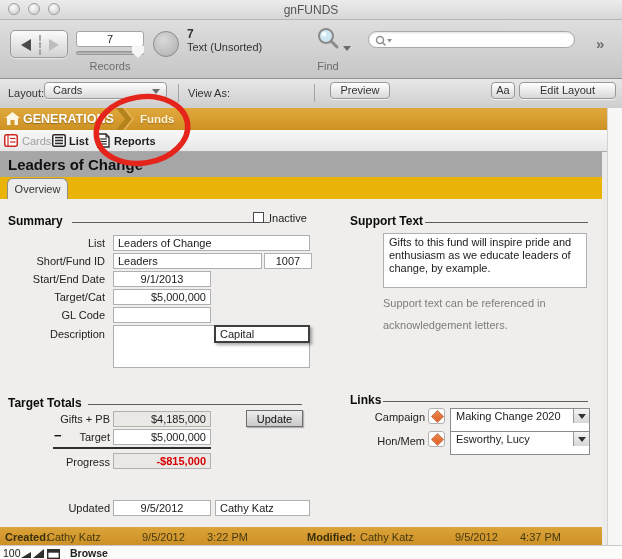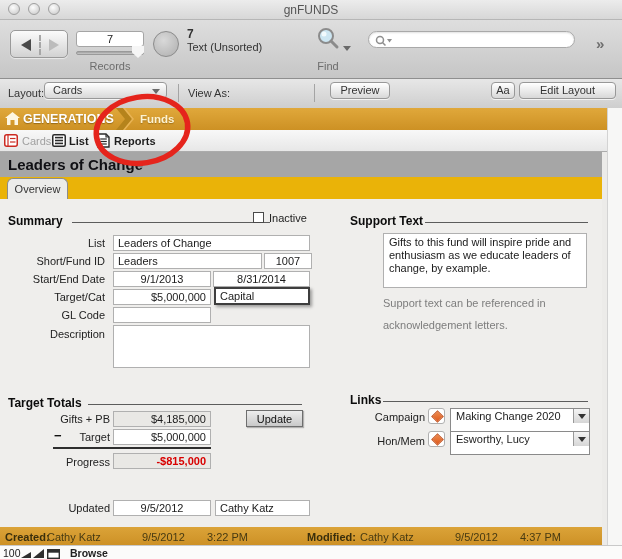--- a/index.html
+++ b/index.html
@@ -55,21 +55,21 @@
 
   
   .content{left:0;top:199px;width:602px;height:328px;background:#efeeec;}
   .shead{font-size:12px;font-weight:bold;color:#0c0c0c;}
   .sline{height:1px;background:#5c5c5c;}
   .flabel{text-align:right;font-size:11px;color:#222;}
   .fld{background:#fff;border:1px solid #b0b0b0;height:16px;line-height:14px;font-size:11px;color:#1a1a1a;padding:0 4px;overflow:hidden;}
   .fld.calc{background:#e9e8e5;}
   .fld.ctr{text-align:center;}
   .fld.rgt{text-align:right;}
-  .capital{border:2px solid #3e3e3e;box-shadow:2px 2px 3px rgba(0,0,0,.35);height:18px;z-index:5;background:#fff;line-height:14px;font-size:11px;padding:0 4px;}
+  .capital{border:2px solid #3e3e3e;box-shadow:2px 2px 3px rgba(0,0,0,.35);height:18px;z-index:5;background:#fff;line-height:14px;font-size:11px;padding:0 4px;margin-top:38px;}
   .checkbox{width:11px;height:11px;background:#fff;border:1px solid #4a4a4a;}
   .caption{color:#7d7d7d;line-height:22px;}
   .updatebtn{width:57px;height:17px;background:linear-gradient(#ededed,#c9c9c9);border:1px solid #6e6e6e;text-align:center;line-height:16px;color:#111;box-shadow:1px 1px 1px rgba(0,0,0,.25);}
   .sumline{height:2px;background:#2e2e2e;}
   .redval{color:#d80000;font-weight:bold;}
   .minus{font-weight:bold;font-size:13px;color:#111;}
   .diamondbtn{width:17px;height:16px;background:#fff;border:1px solid #b0b0b0;border-radius:3px;}
   .diamond{position:absolute;left:4px;top:3px;width:9px;height:9px;background:linear-gradient(135deg,#ef8a4b,#dd5a1f);transform:rotate(45deg);border:1px solid #c24d18;box-sizing:border-box;}
   .combo{background:#fff;border:1px solid #8a8a8a;height:24px;line-height:14px;padding:0 10px 0 5px;font-size:11px;}
   .combobtn{position:absolute;right:0;top:0;width:15px;height:14px;background:linear-gradient(#f4f4f4,#d6d6d6);border-left:1px solid #999;}
@@ -230,21 +230,20 @@
 
   <div class="abs flabel" style="left:5px;top:237px;width:100px;">List</div>
   <div class="abs fld" style="left:113px;top:235px;width:197px;">Leaders of Change</div>
 
   <div class="abs flabel" style="left:5px;top:255px;width:100px;">Short/Fund ID</div>
   <div class="abs fld" style="left:113px;top:253px;width:149px;">Leaders</div>
   <div class="abs fld ctr" style="left:264px;top:253px;width:48px;">1007</div>
 
   <div class="abs flabel" style="left:5px;top:273px;width:100px;">Start/End Date</div>
   <div class="abs fld ctr" style="left:113px;top:271px;width:98px;">9/1/2013</div>
-  <div class="abs fld ctr" style="left:213px;top:271px;width:97px;">8/31/2014</div>
 
   <div class="abs flabel" style="left:5px;top:291px;width:100px;">Target/Cat</div>
   <div class="abs fld rgt" style="left:113px;top:289px;width:98px;">$5,000,000</div>
   <div class="abs capital" style="left:214px;top:287px;width:96px;">Capital</div>
 
   <div class="abs flabel" style="left:5px;top:309px;width:100px;">GL Code</div>
   <div class="abs fld" style="left:113px;top:307px;width:98px;"></div>
 
   <div class="abs flabel" style="left:5px;top:328px;width:100px;">Description</div>
   <div class="abs fld" style="left:113px;top:325px;width:197px;height:43px;"></div>

